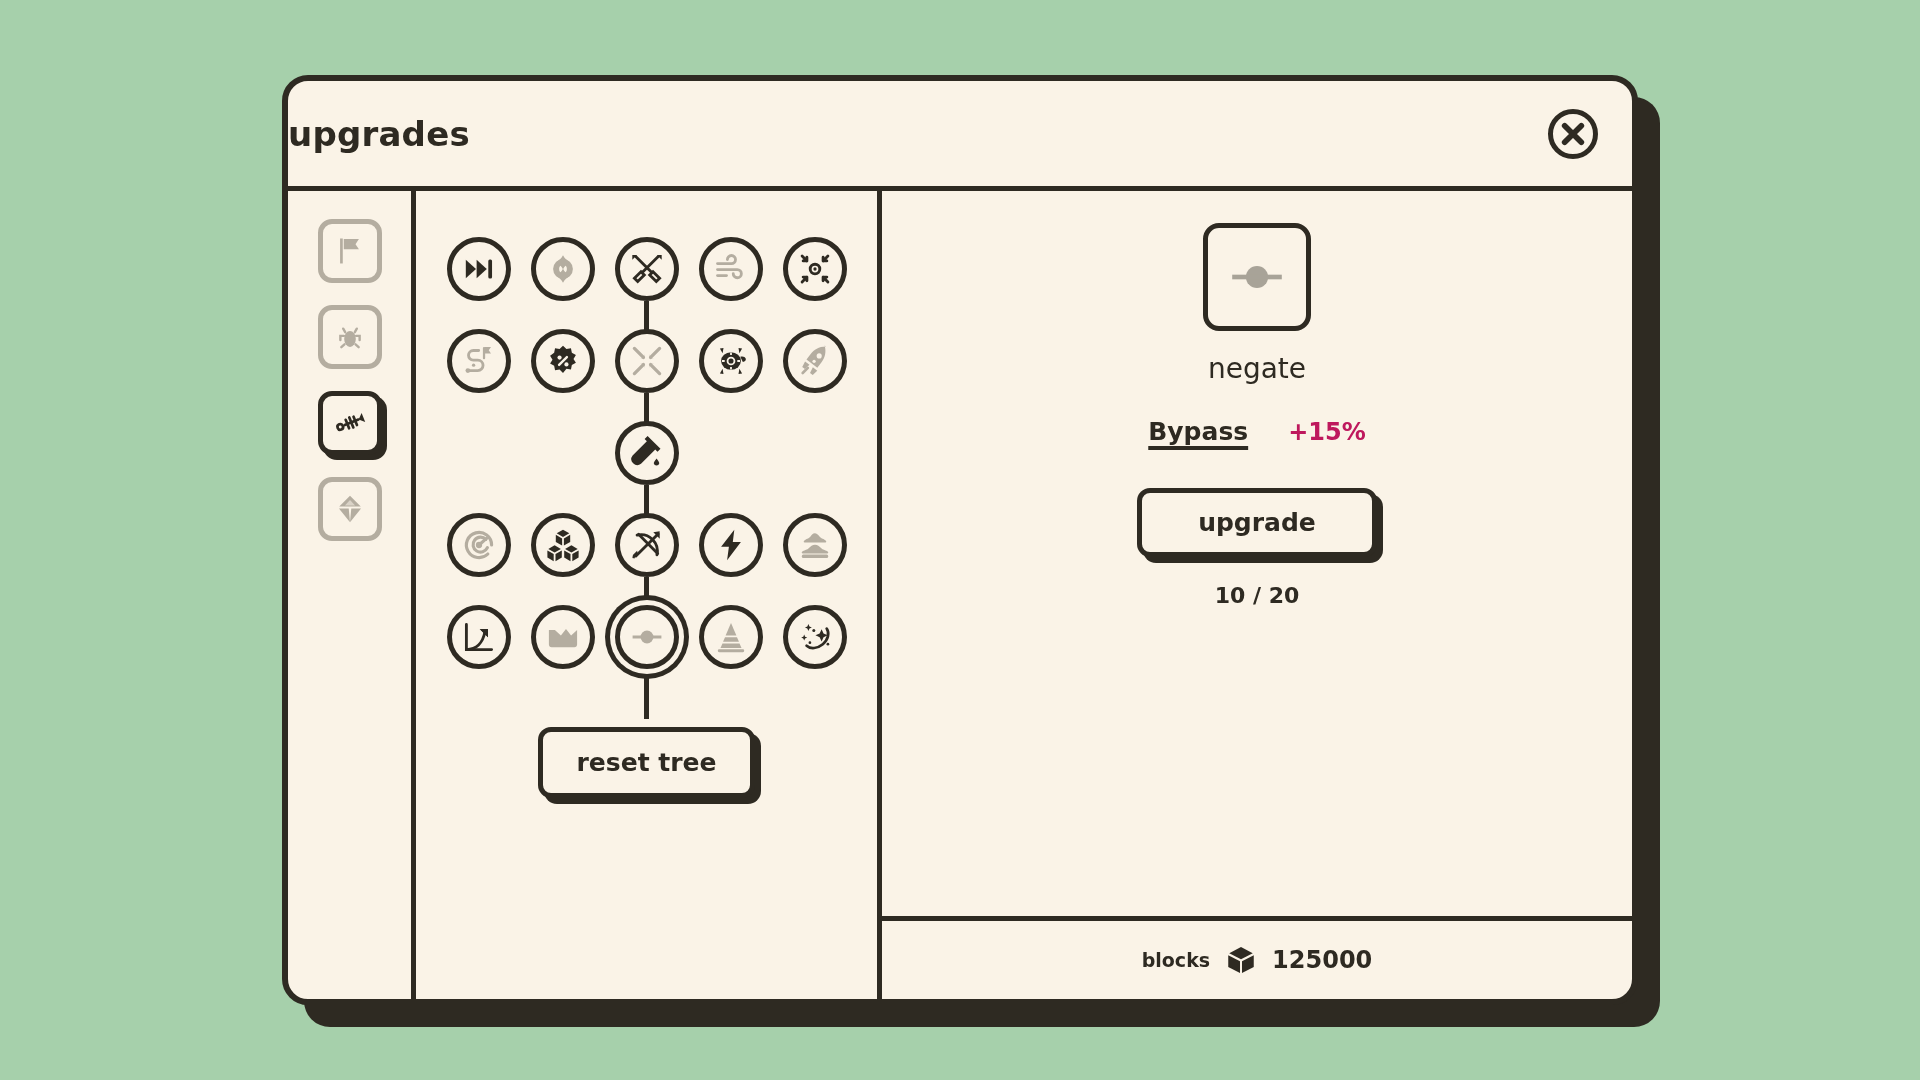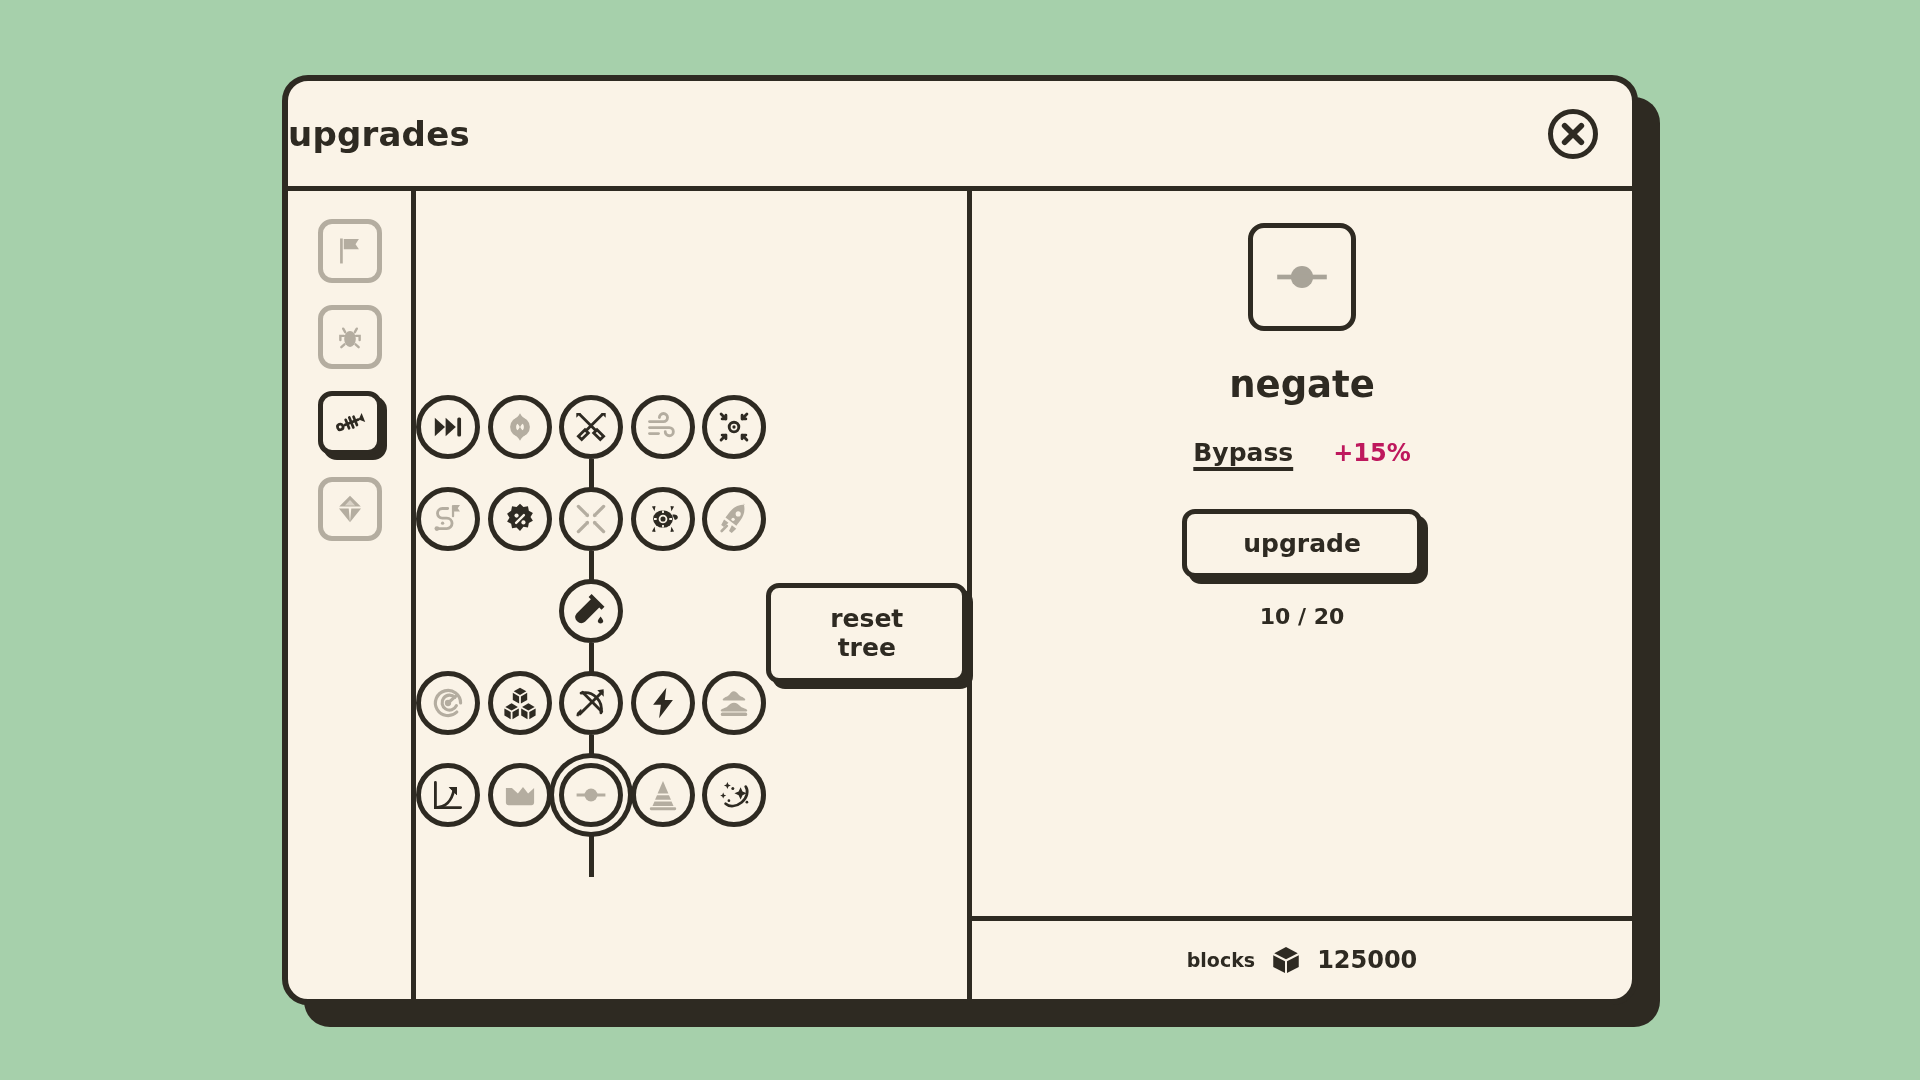--- a/index.html
+++ b/index.html
@@ -123,20 +123,21 @@
   }
   .tab-btn.active .glyph-fill { fill: #2e2a22; }
   .tab-btn.active .glyph-stroke { stroke: #2e2a22; }
 
   
   .tree-col {
     flex: 0 0 466px;
     border-right: 5px solid #2e2a22;
     position: relative;
     display: flex;
+    flex-direction: column;
     align-items: center;
     padding-top: 32px;
   }
 
   .tree-grid {
     position: relative;
     width: 400px;
   }
 
   .tree-row {
@@ -221,23 +222,23 @@
     border-radius: 16px;
     background: #faf3e7;
     display: flex;
     align-items: center;
     justify-content: center;
   }
   .detail-icon-box svg { width: 62px; height: 62px; }
   .detail-icon-box .glyph-fill { fill: #a8a398; }
 
   .detail-name {
-    margin-top: 32px;
-    font-size: 37px;
-    font-weight: 700;
+    margin-top: 21px;
+    font-size: 28px;
+    font-weight: 400;
     color: #2e2a22;
   }
 
   .stat-row {
     margin-top: 32px;
     display: flex;
     align-items: baseline;
     gap: 40px;
   }
   .stat-label {

